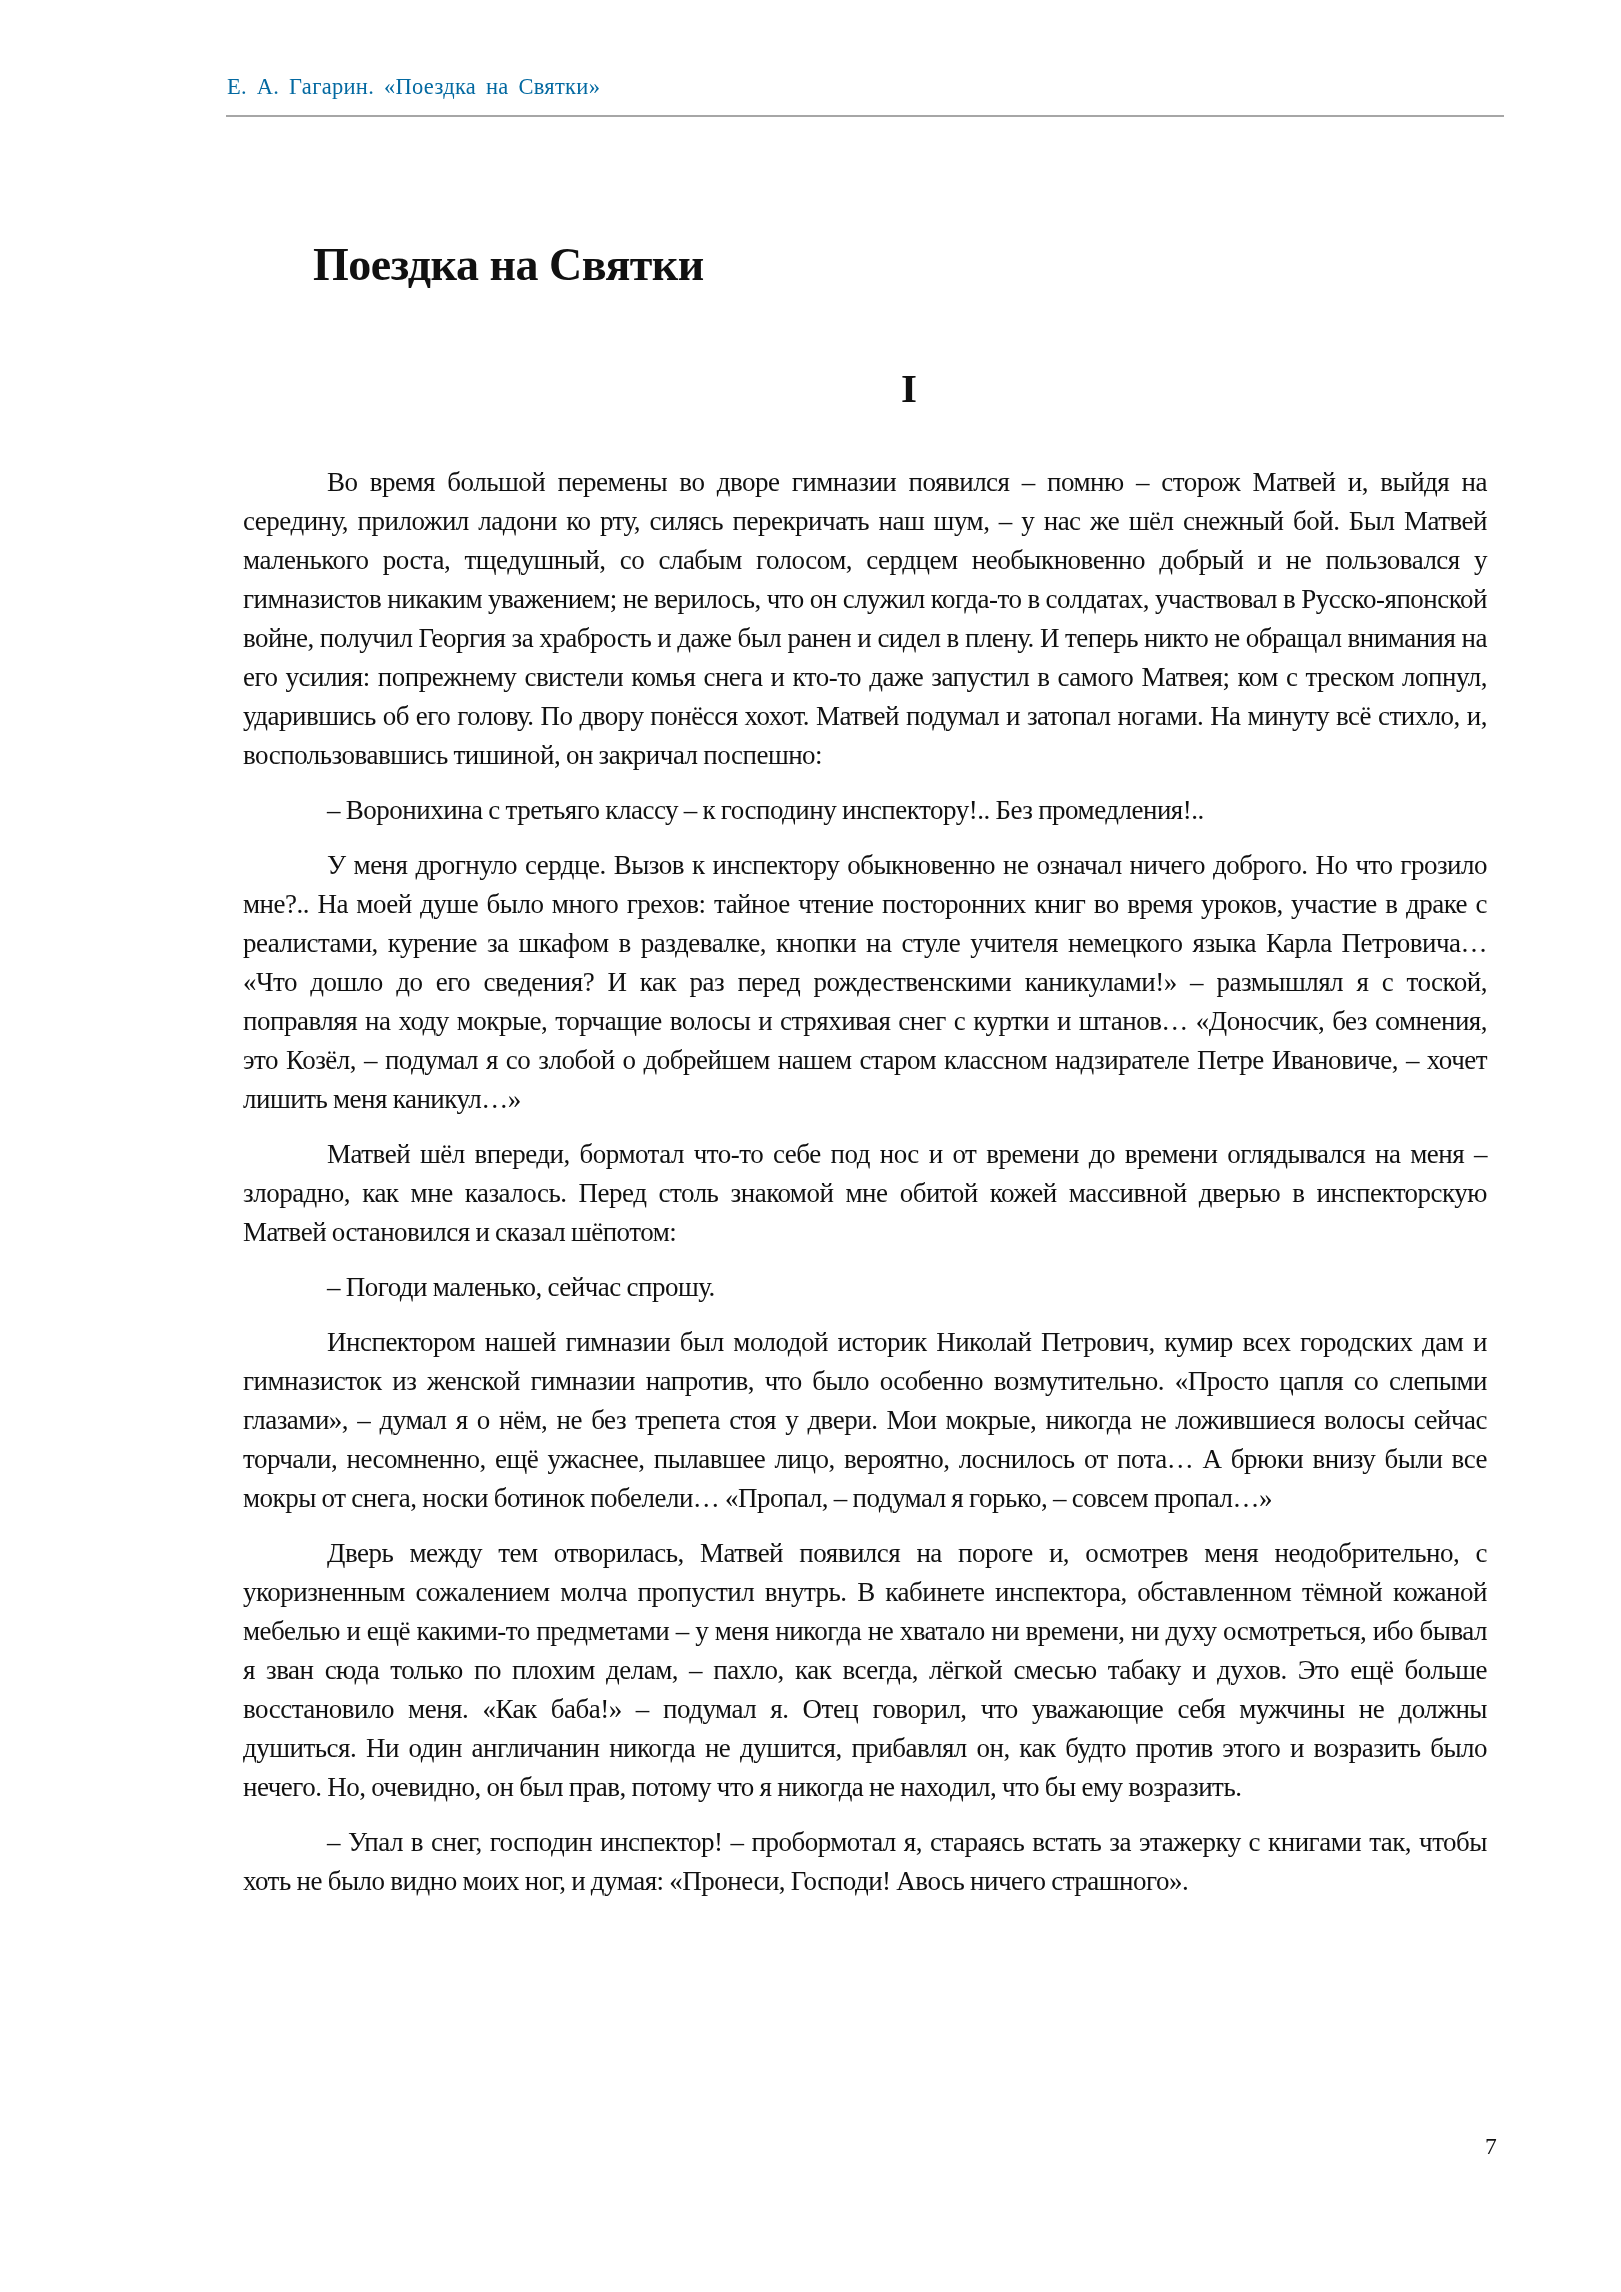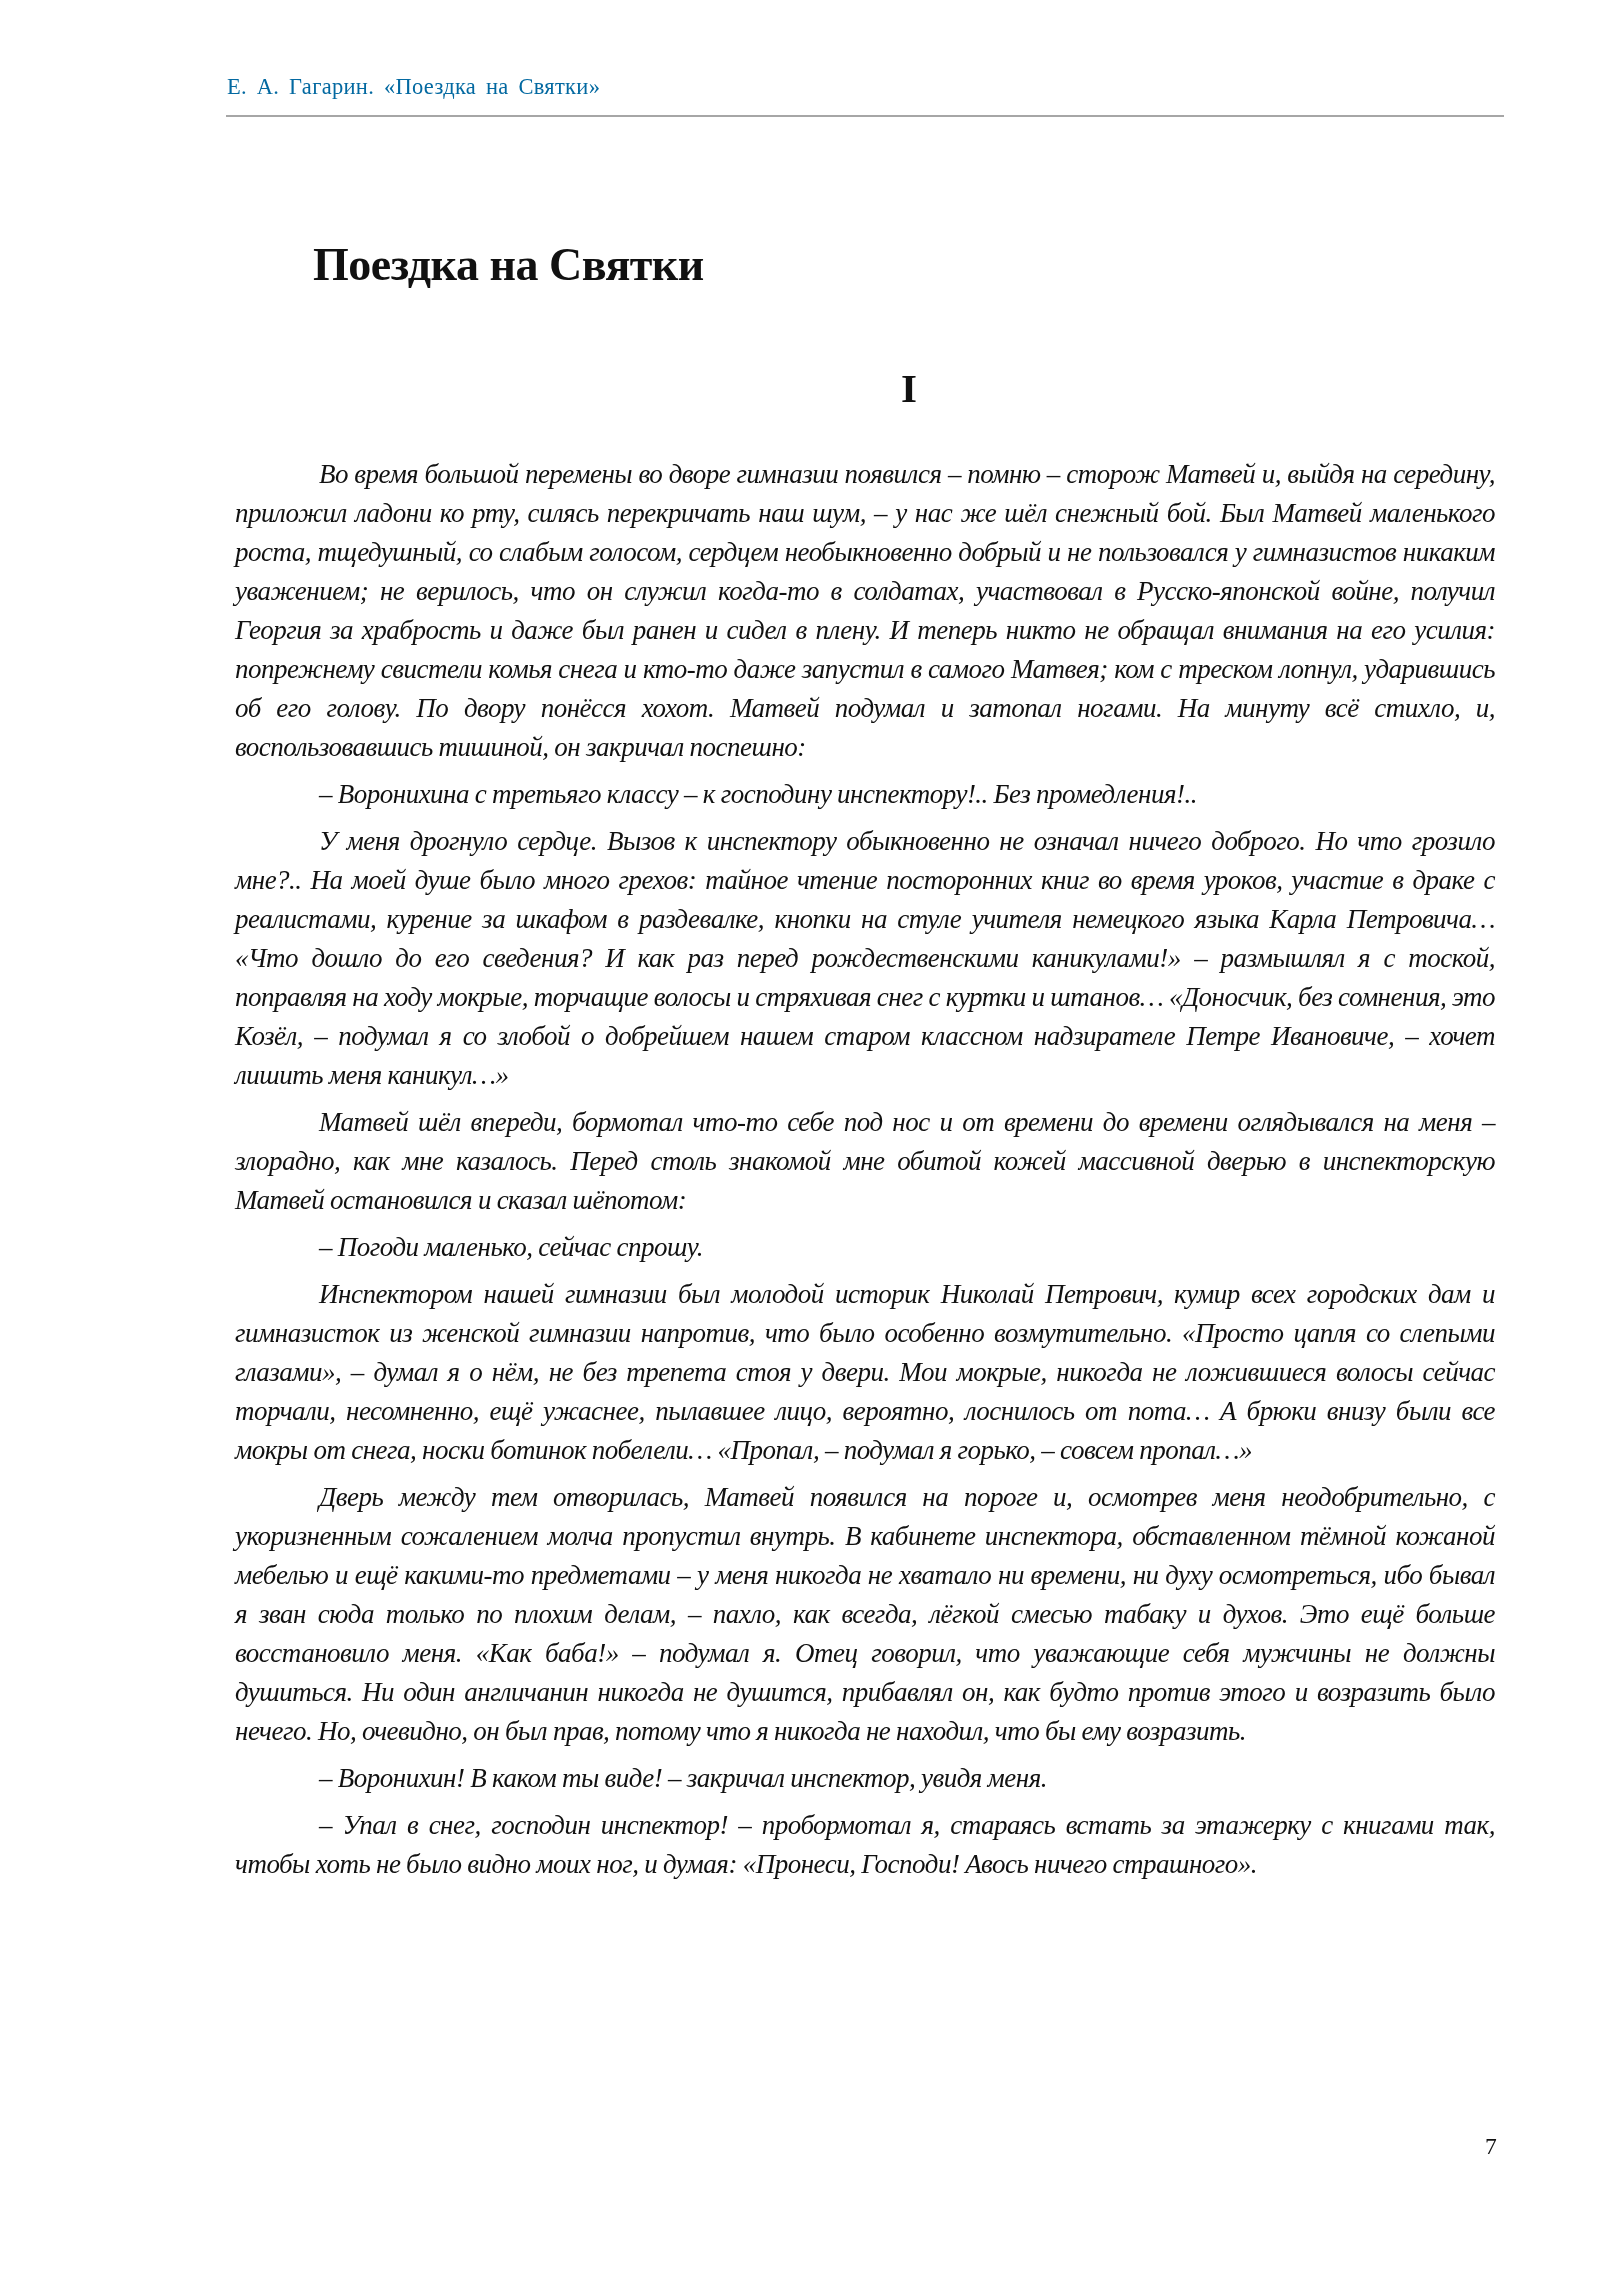--- a/index.html
+++ b/index.html
@@ -65,24 +65,23 @@
       left: 227px;
       top: 447px;
       width: 1276px;
       font-size: 27px;
       line-height: 39px;
       text-align: justify;
       letter-spacing: -0.5px;
       word-spacing: -0.5px;
     }
     .body-text p {
-      margin: 8px;
+      margin: 16px;
       text-indent: 84px;
       hyphens: manual;
-      font-style: italic;
     }
     .page-number {
       position: absolute;
       left: 1485px;
       top: 2133px;
       font-size: 23.5px;
       color: #111111;
     }
   </style>
 </head>
@@ -95,18 +94,17 @@
 <h2 class="chapter">I</h2>
 
 <div class="body-text">
   <p>Во время большой перемены во дворе гимназии появился – помню – сторож Матвей и, выйдя на середину, приложил ладони ко рту, силясь перекричать наш шум, – у нас же шёл снежный бой. Был Матвей маленького роста, тщедушный, со слабым голосом, сердцем необыкновенно добрый и не пользовался у гимназистов никаким уважением; не верилось, что он служил когда-то в солдатах, участвовал в Русско-японской войне, получил Георгия за храбрость и даже был ранен и сидел в плену. И теперь никто не обращал внимания на его усилия: попрежнему свистели комья снега и кто-то даже запустил в самого Матвея; ком с треском лопнул, ударившись об его голову. По двору понёсся хохот. Матвей подумал и затопал ногами. На минуту всё стихло, и, воспользовавшись тишиной, он закричал поспешно:</p>
   <p>– Воронихина с третьяго классу – к господину инспектору!.. Без промедления!..</p>
   <p>У меня дрогнуло сердце. Вызов к инспектору обыкновенно не означал ничего доброго. Но что грозило мне?.. На моей душе было много грехов: тайное чтение посторонних книг во время уроков, участие в драке с реалистами, курение за шкафом в раздевалке, кнопки на стуле учителя немецкого языка Карла Петровича… «Что дошло до его сведения? И как раз перед рождественскими каникулами!» – размышлял я с тоской, поправляя на ходу мокрые, торчащие волосы и стряхивая снег с куртки и штанов… «Доносчик, без сомнения, это Козёл, – подумал я со злобой о добрейшем нашем старом классном надзирателе Петре Ивановиче, – хочет лишить меня каникул…»</p>
   <p>Матвей шёл впереди, бормотал что-то себе под нос и от времени до времени оглядывался на меня – злорадно, как мне казалось. Перед столь знакомой мне обитой кожей массивной дверью в инспекторскую Матвей остановился и сказал шёпотом:</p>
   <p>– Погоди маленько, сейчас спрошу.</p>
   <p>Инспектором нашей гимназии был молодой историк Николай Петрович, кумир всех городских дам и гимназисток из женской гимназии напротив, что было особенно возмутительно. «Просто цапля со слепыми глазами», – думал я о нём, не без трепета стоя у двери. Мои мокрые, никогда не ложившиеся волосы сейчас торчали, несомненно, ещё ужаснее, пылавшее лицо, вероятно, лоснилось от пота… А брюки внизу были все мокры от снега, носки ботинок побелели… «Пропал, – подумал я горько, – совсем пропал…»</p>
   <p>Дверь между тем отворилась, Матвей появился на пороге и, осмотрев меня неодобрительно, с укоризненным сожалением молча пропустил внутрь. В кабинете инспектора, обставленном тёмной кожаной мебелью и ещё какими-то предметами – у меня никогда не хватало ни времени, ни духу осмотреться, ибо бывал я зван сюда только по плохим делам, – пахло, как всегда, лёгкой смесью табаку и духов. Это ещё больше восстановило меня. «Как баба!» – подумал я. Отец говорил, что уважающие себя мужчины не должны душиться. Ни один англичанин никогда не душится, прибавлял он, как будто против этого и возразить было нечего. Но, очевидно, он был прав, потому что я никогда не находил, что бы ему возразить.</p>
-  <p>– Воронихин! В каком ты виде! – закричал инспектор, увидя меня.</p>
   <p>– Упал в снег, господин инспектор! – пробормотал я, стараясь встать за этажерку с книгами так, чтобы хоть не было видно моих ног, и думая: «Пронеси, Господи! Авось ничего страшного».</p>
 </div>
 
 <div class="page-number">7</div>
 
 
 </body></html>

